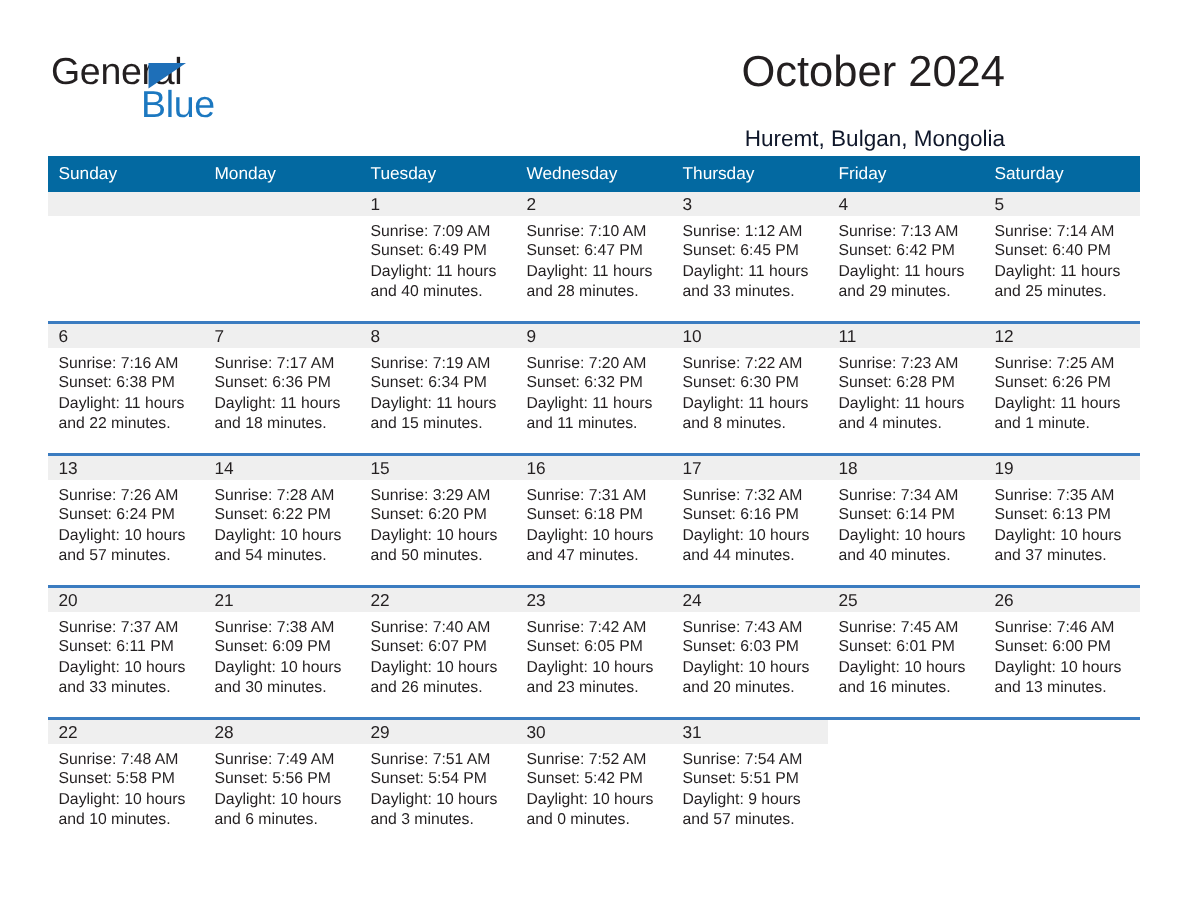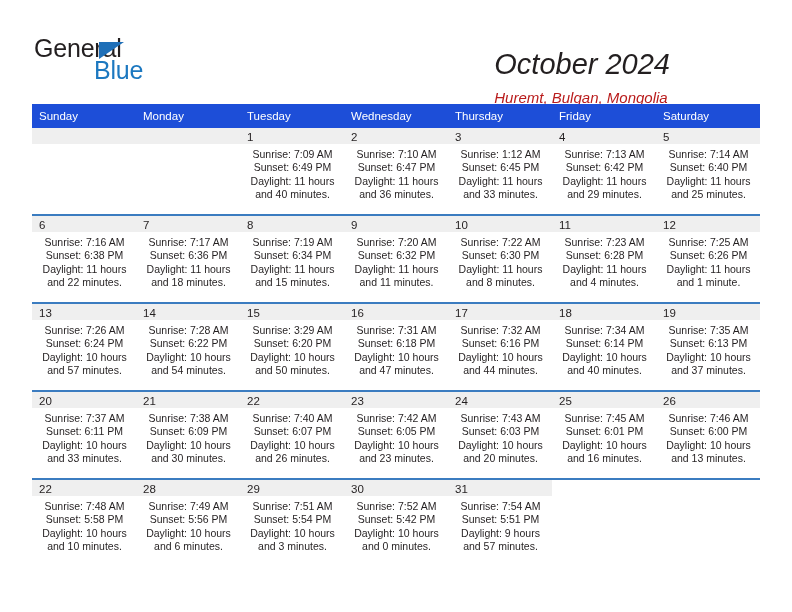--- a/index.html
+++ b/index.html
@@ -62,48 +62,48 @@
     font-size: 25px;
     letter-spacing: -0.2px;
     color: #1c78c0;
     line-height: 1;
     margin-left: 32px;
   }
 
   .title-block {
     position: absolute;
     right: 0;
-    top: 18px;
-    font-style: italic;
+    top: 2px;
+    text-align: right;
   }
   .month-title {
     font-size: 29px;
     color: #231f20;
     line-height: 1.15;
     white-space: nowrap;
   }
   .location-title {
     font-size: 15px;
-    color: #b91c1c;
+    color: #0f172a;
     line-height: 1.3;
-    margin-top: 7px;
+    margin-top: 18px;
     white-space: nowrap;
   }
 
   
   .calendar {
     position: absolute;
     left: 32px;
     top: 104px;
     width: 728px;
     border-collapse: collapse;
     table-layout: fixed;
   }
   .calendar th {
-    background: #1d4ed8;
+    background: #0369a1;
     color: #ffffff;
     font-size: 11.5px;
     font-weight: normal;
     text-align: left;
     padding: 5px 0 5px 7px;
     height: 14px;
   }
   .calendar td {
     vertical-align: top;
     padding: 0;
@@ -129,21 +129,20 @@
     box-sizing: border-box;
   }
   .cell-empty .daynum-band {
     background: #efefef;
   }
   .cell-details {
     padding: 4px 6px 0 7px;
     font-size: 10.5px;
     line-height: 13.4px;
     color: #231f20;
-    text-align: center;
   }
   .cell-details div {
     white-space: nowrap;
   }
   .blank-cell {
     background: #ffffff;
   }
 </style>
 </head>
 <body>
@@ -201,21 +200,21 @@
             </div>
           </div>
         </td>
         <td>
           <div class="cell-inner">
             <div class="daynum-band">2</div>
             <div class="cell-details">
               <div>Sunrise: 7:10 AM</div>
               <div>Sunset: 6:47 PM</div>
               <div>Daylight: 11 hours</div>
-              <div>and 36 minutes.</div>
+              <div>and 28 minutes.</div>
             </div>
           </div>
         </td>
         <td>
           <div class="cell-inner">
             <div class="daynum-band">3</div>
             <div class="cell-details">
               <div>Sunrise: 1:12 AM</div>
               <div>Sunset: 6:45 PM</div>
               <div>Daylight: 11 hours</div>

